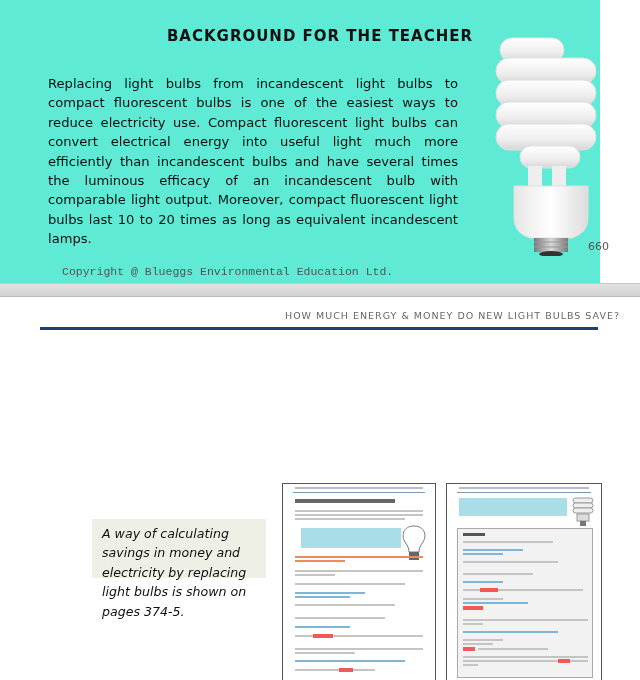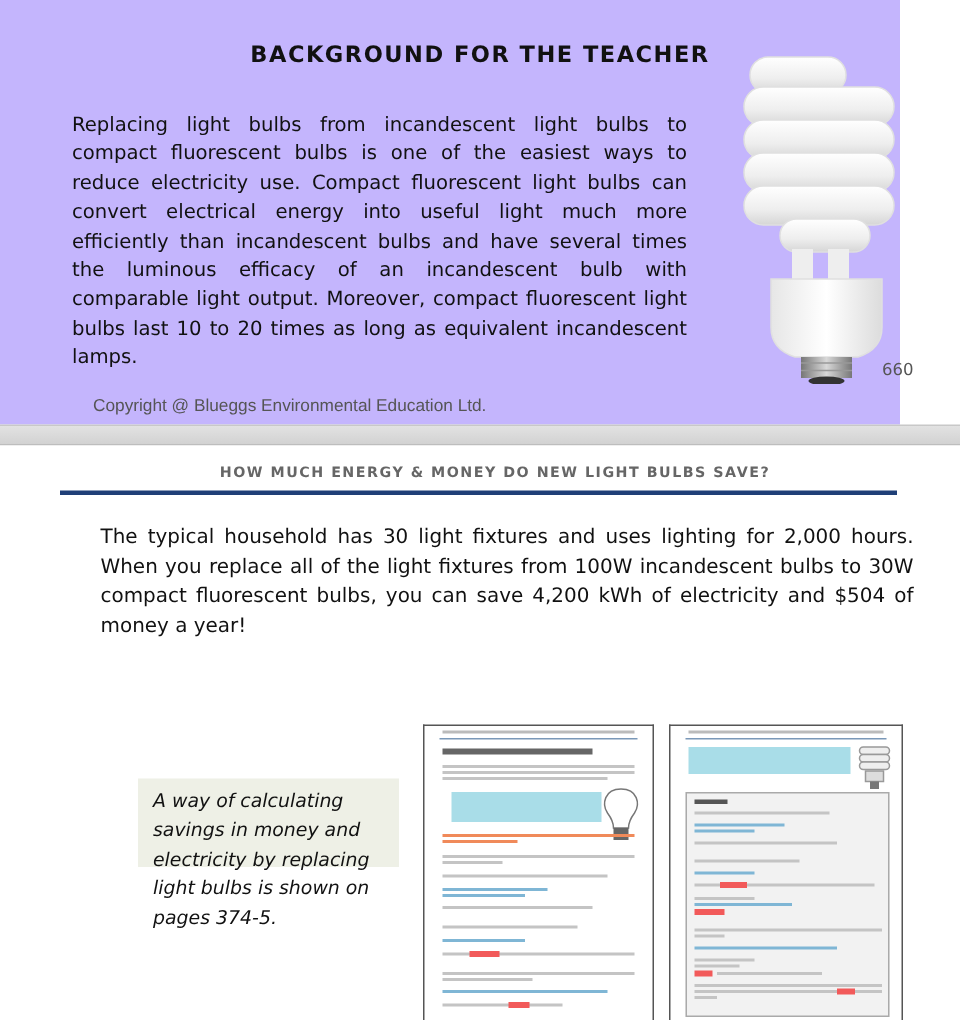--- a/index.html
+++ b/index.html
@@ -1,56 +1,56 @@
 <!DOCTYPE html>
 <html><head>
 <meta charset="utf-8">
 <style>
   * { box-sizing: border-box; margin: 0; padding: 0; }
   html, body { width: 640px; height: 680px; overflow: hidden; background: #ffffff; }
   body { position: relative; font-family: "Liberation Sans", sans-serif; color: #111; }
 
   
-  .page1 { position: absolute; left: 0; top: 0; width: 600px; height: 283px; background: #c4b5fd; }
+  .page1 { position: absolute; left: 0; top: 0; width: 600px; height: 283px; background: #5eead4; }
   .p1-title {
     position: absolute; left: 0; top: 27px; width: 640px; text-align: center;
     font-family: "DejaVu Sans", sans-serif; font-weight: bold; font-size: 15px;
     letter-spacing: 1px; color: #111;
   }
   .p1-body {
     position: absolute; left: 48px; top: 74px; width: 410px;
     font-family: "DejaVu Sans", sans-serif; font-size: 13.1px; line-height: 19.4px;
     text-align: justify; color: #111;
   }
   .cfl { position: absolute; left: 490px; top: 28px; width: 110px; height: 228px; }
   .p1-pagenum {
     position: absolute; left: 588px; top: 240px; font-size: 11px; color: #555;
     font-family: "DejaVu Sans", sans-serif;
   }
   .p1-footer-left {
     position: absolute; left: 62px; top: 265px; font-size: 11.5px; color: #555;
-    font-family: Liberation Sans, sans-serif;
+    font-family: Liberation Mono, monospace;
   }
   .p1-footer-right {
     position: absolute; left: 450px; top: 265px; font-size: 11.5px; color: #555;
     font-family: "DejaVu Sans", sans-serif;
   }
 
   
   .separator {
     position: absolute; left: 0; top: 283px; width: 640px; height: 14px;
     background: linear-gradient(#e2e2e2, #d2d2d2);
     border-top: 1px solid #c8c8c8; border-bottom: 1px solid #bdbdbd;
   }
 
   
   .page2 { position: absolute; left: 0; top: 297px; width: 640px; height: 383px; background: #fff; }
   .p2-header {
-    position: absolute; left: 40px; top: 13px; width: 580px; text-align: center;
-    font-family: "DejaVu Sans", sans-serif; font-weight: bold; font-size: 9.5px;
+    position: absolute; left: 40px; top: 13px; width: 580px; text-align: right;
+    font-family: "DejaVu Sans", sans-serif; font-weight: normal; font-size: 9.5px;
     letter-spacing: 1px; color: #666;
   }
   .p2-rule {
     position: absolute; left: 40px; top: 30px; width: 558px; height: 3px;
     background: #1f3f77;
   }
   .p2-body {
     position: absolute; left: 67px; top: 52px; width: 542px;
     font-family: "DejaVu Sans", sans-serif; font-size: 13.3px; line-height: 19.5px;
     text-align: justify; color: #111;
@@ -127,21 +127,20 @@
   <div class="p1-pagenum">660</div>
   <div class="p1-footer-left">Copyright @ Blueggs Environmental Education Ltd.</div>
 </div>
 
 <div class="separator"></div>
 
 <div class="page2">
   <div class="p2-header">HOW MUCH ENERGY &amp; MONEY  DO NEW LIGHT BULBS SAVE?</div>
   <div class="p2-rule"></div>
 
-  <div class="p2-body">The typical household has 30 light fixtures and uses lighting for 2,000 hours. When you replace all of the light fixtures from 100W incandescent bulbs to 30W compact fluorescent bulbs, you can save 4,200 kWh of electricity and $504 of money a year!</div>
 
   <div class="callout">A way of calculating savings in money and electricity  by replacing light bulbs is shown on pages 374-5.</div>
 
   <div class="thumb thumb1">
     <div class="t-head"></div>
     <div class="t-rule"></div>
     <div class="t-title"></div>
     <div class="t-line" style="left:12px;top:26px;width:128px"></div>
     <div class="t-line" style="left:12px;top:30px;width:128px"></div>
     <div class="t-line" style="left:12px;top:34px;width:110px"></div>

